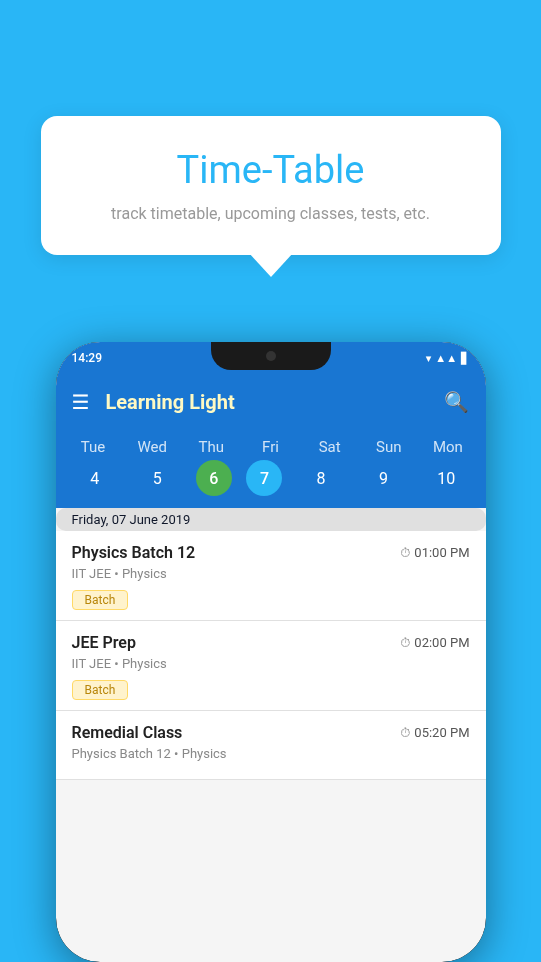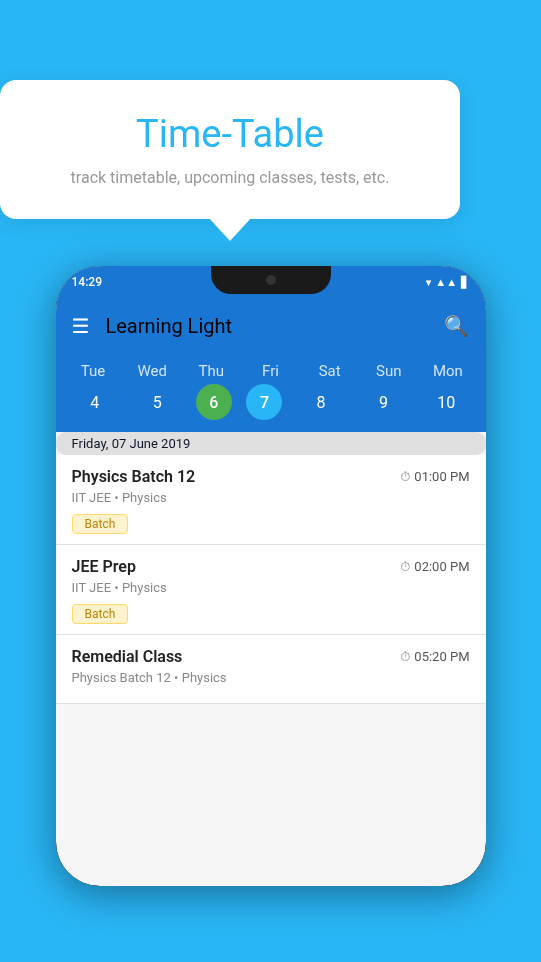--- a/index.html
+++ b/index.html
@@ -10,21 +10,22 @@
       background-color: #29b6f6;
       font-family: 'Roboto', Arial, sans-serif;
       overflow: hidden;
       position: relative;
     }
 
     
     .top-section {
       display: flex;
       flex-direction: column;
-      padding-top: 80px;
+      align-items: center;
+      padding-top: 116px;
     }
 
     .tooltip-card {
       background: white;
       border-radius: 16px;
       padding: 32px 48px;
       width: 460px;
       text-align: center;
       position: relative;
       box-shadow: 0 4px 20px rgba(0,0,0,0.1);
@@ -56,21 +57,21 @@
       font-weight: 400;
     }
 
     
     .phone-wrapper {
       position: absolute;
       bottom: 0;
       left: 50%;
       transform: translateX(-50%);
       width: 430px;
-      height: 696px;
+      height: 620px;
     }
 
     .phone-frame {
       width: 430px;
       height: 620px;
       background: #1a1a1a;
       border-radius: 44px;
       padding: 0;
       position: relative;
       box-shadow: 0 8px 40px rgba(0,0,0,0.4);
@@ -163,23 +164,23 @@
       align-items: center;
       gap: 16px;
     }
 
     .hamburger-icon {
       color: white;
       font-size: 20px;
     }
 
     .app-title {
-      color: #000000;
+      color: #fef9c3;
       font-size: 20px;
-      font-weight: 400;
+      font-weight: 700;
     }
 
     .search-icon {
       color: white;
       font-size: 20px;
     }
 
     
     .calendar-strip {
       background: #1976d2;

